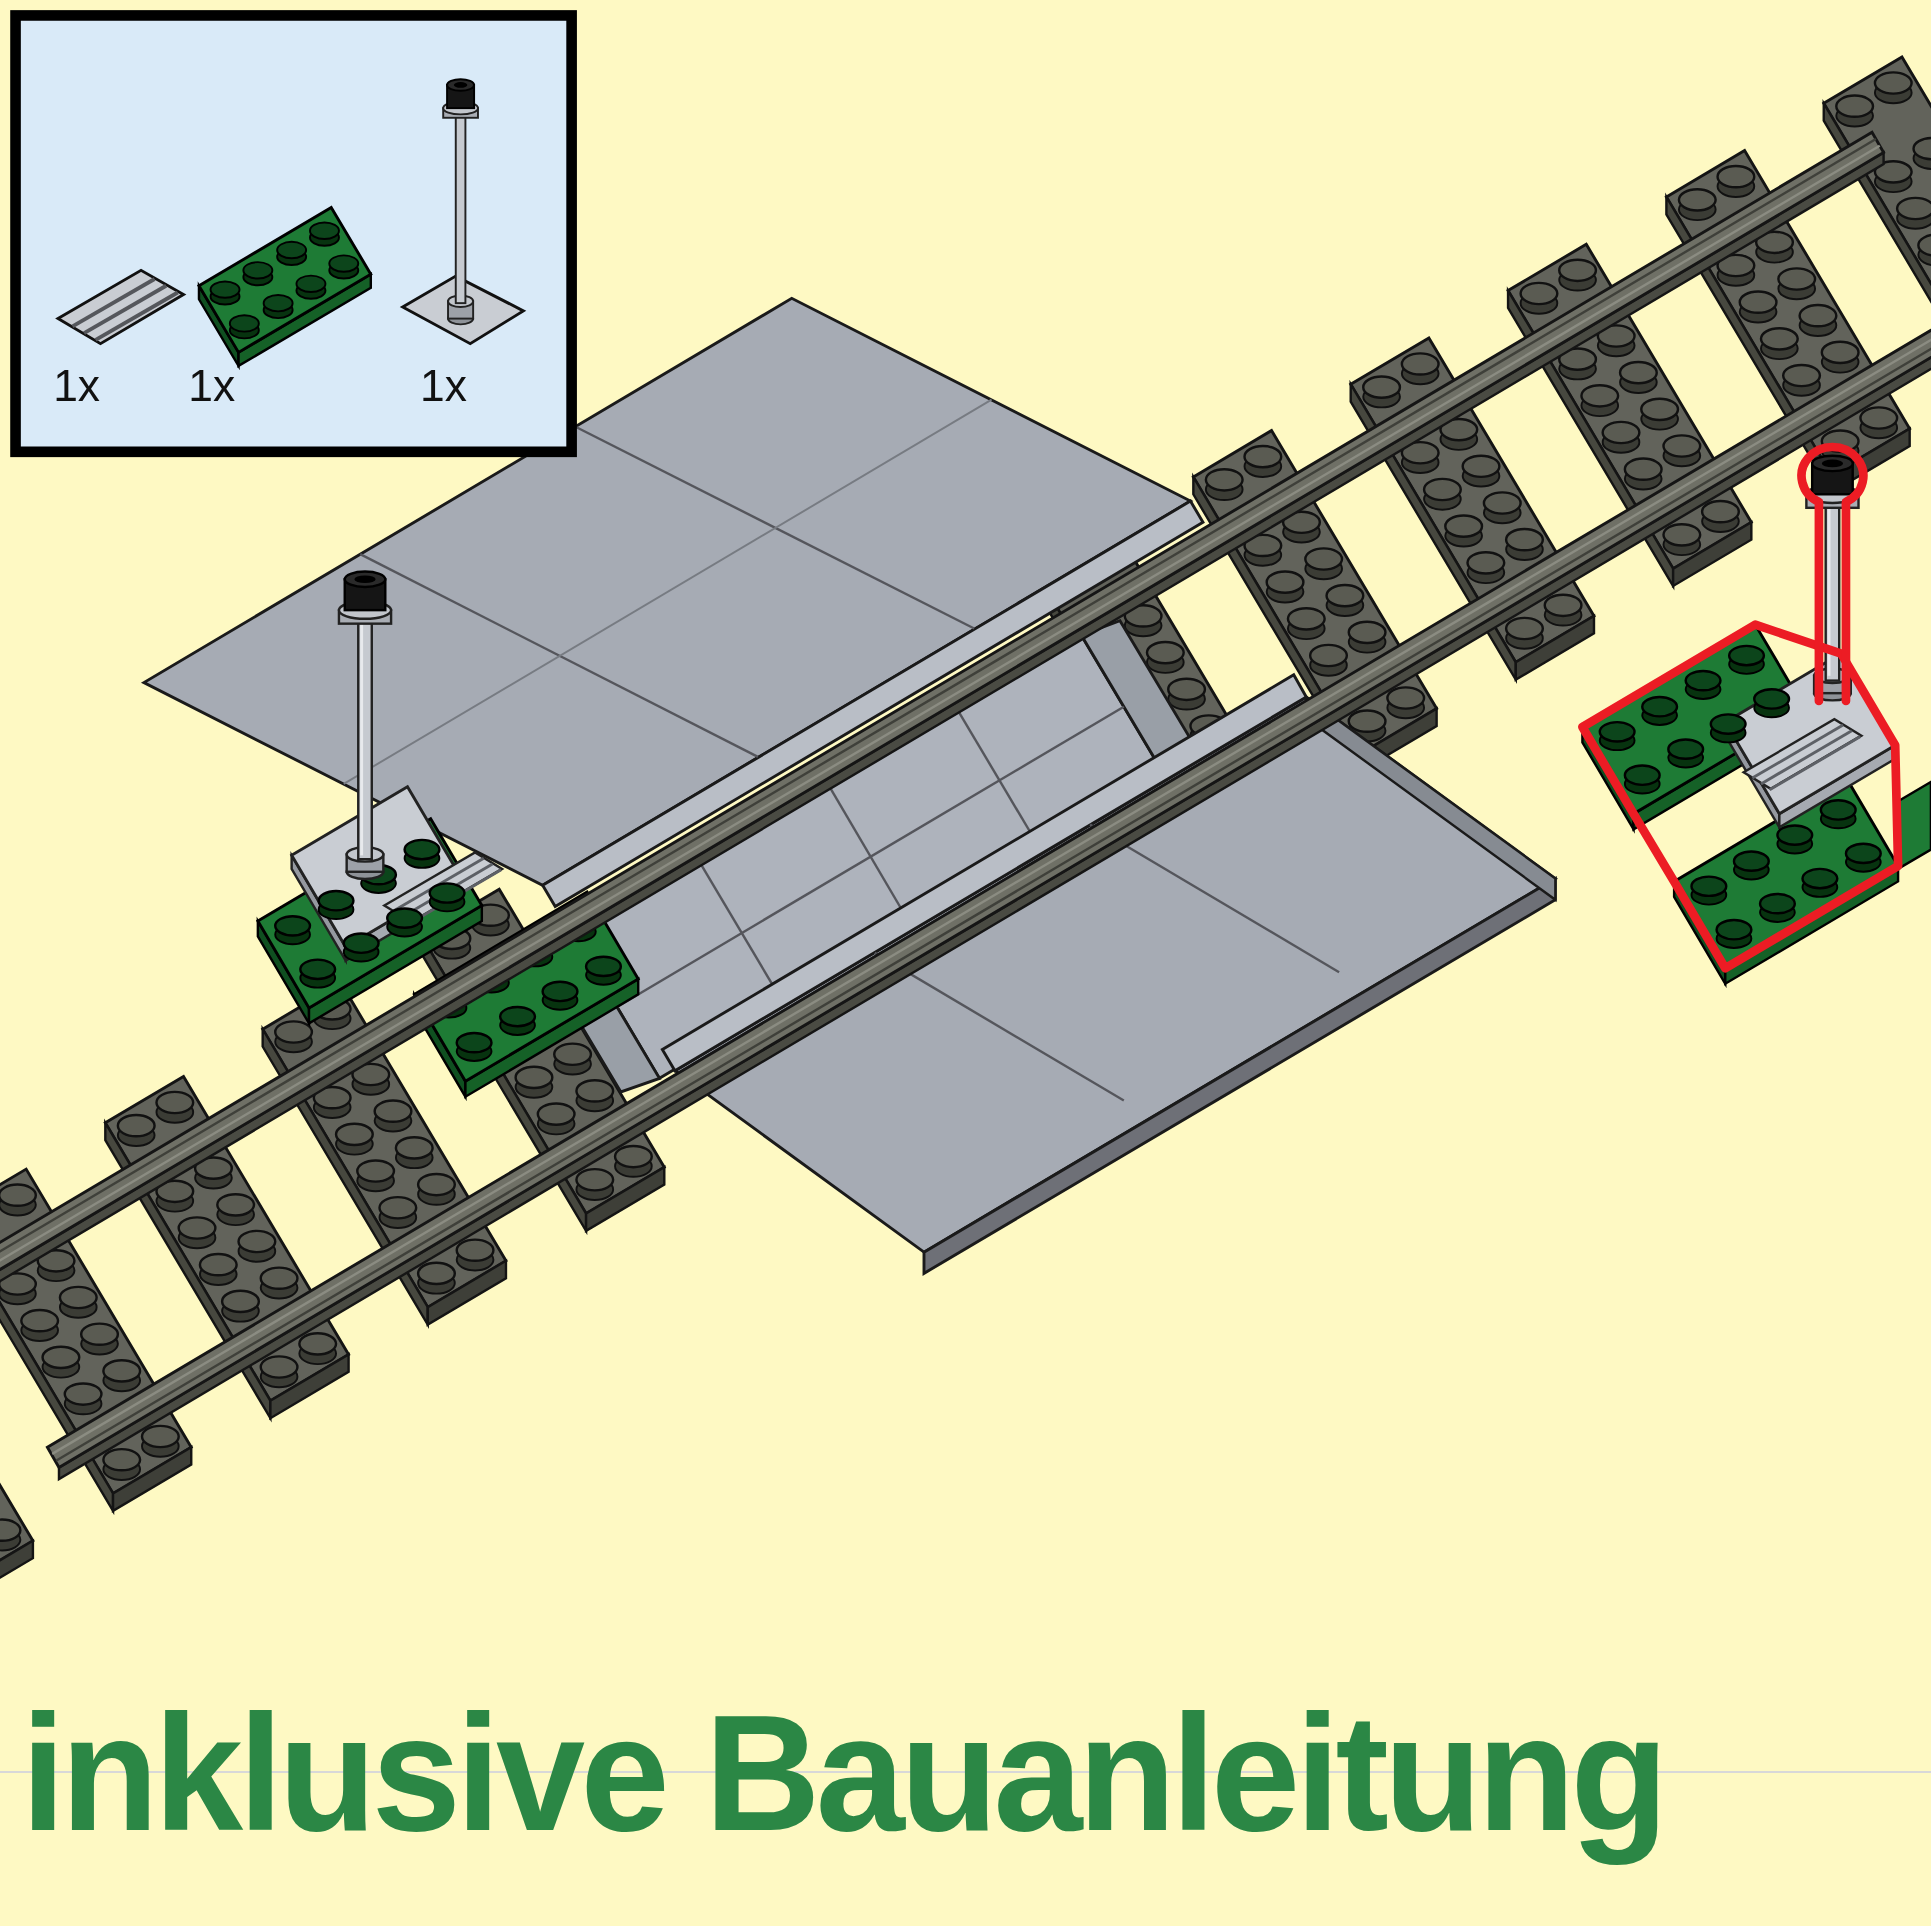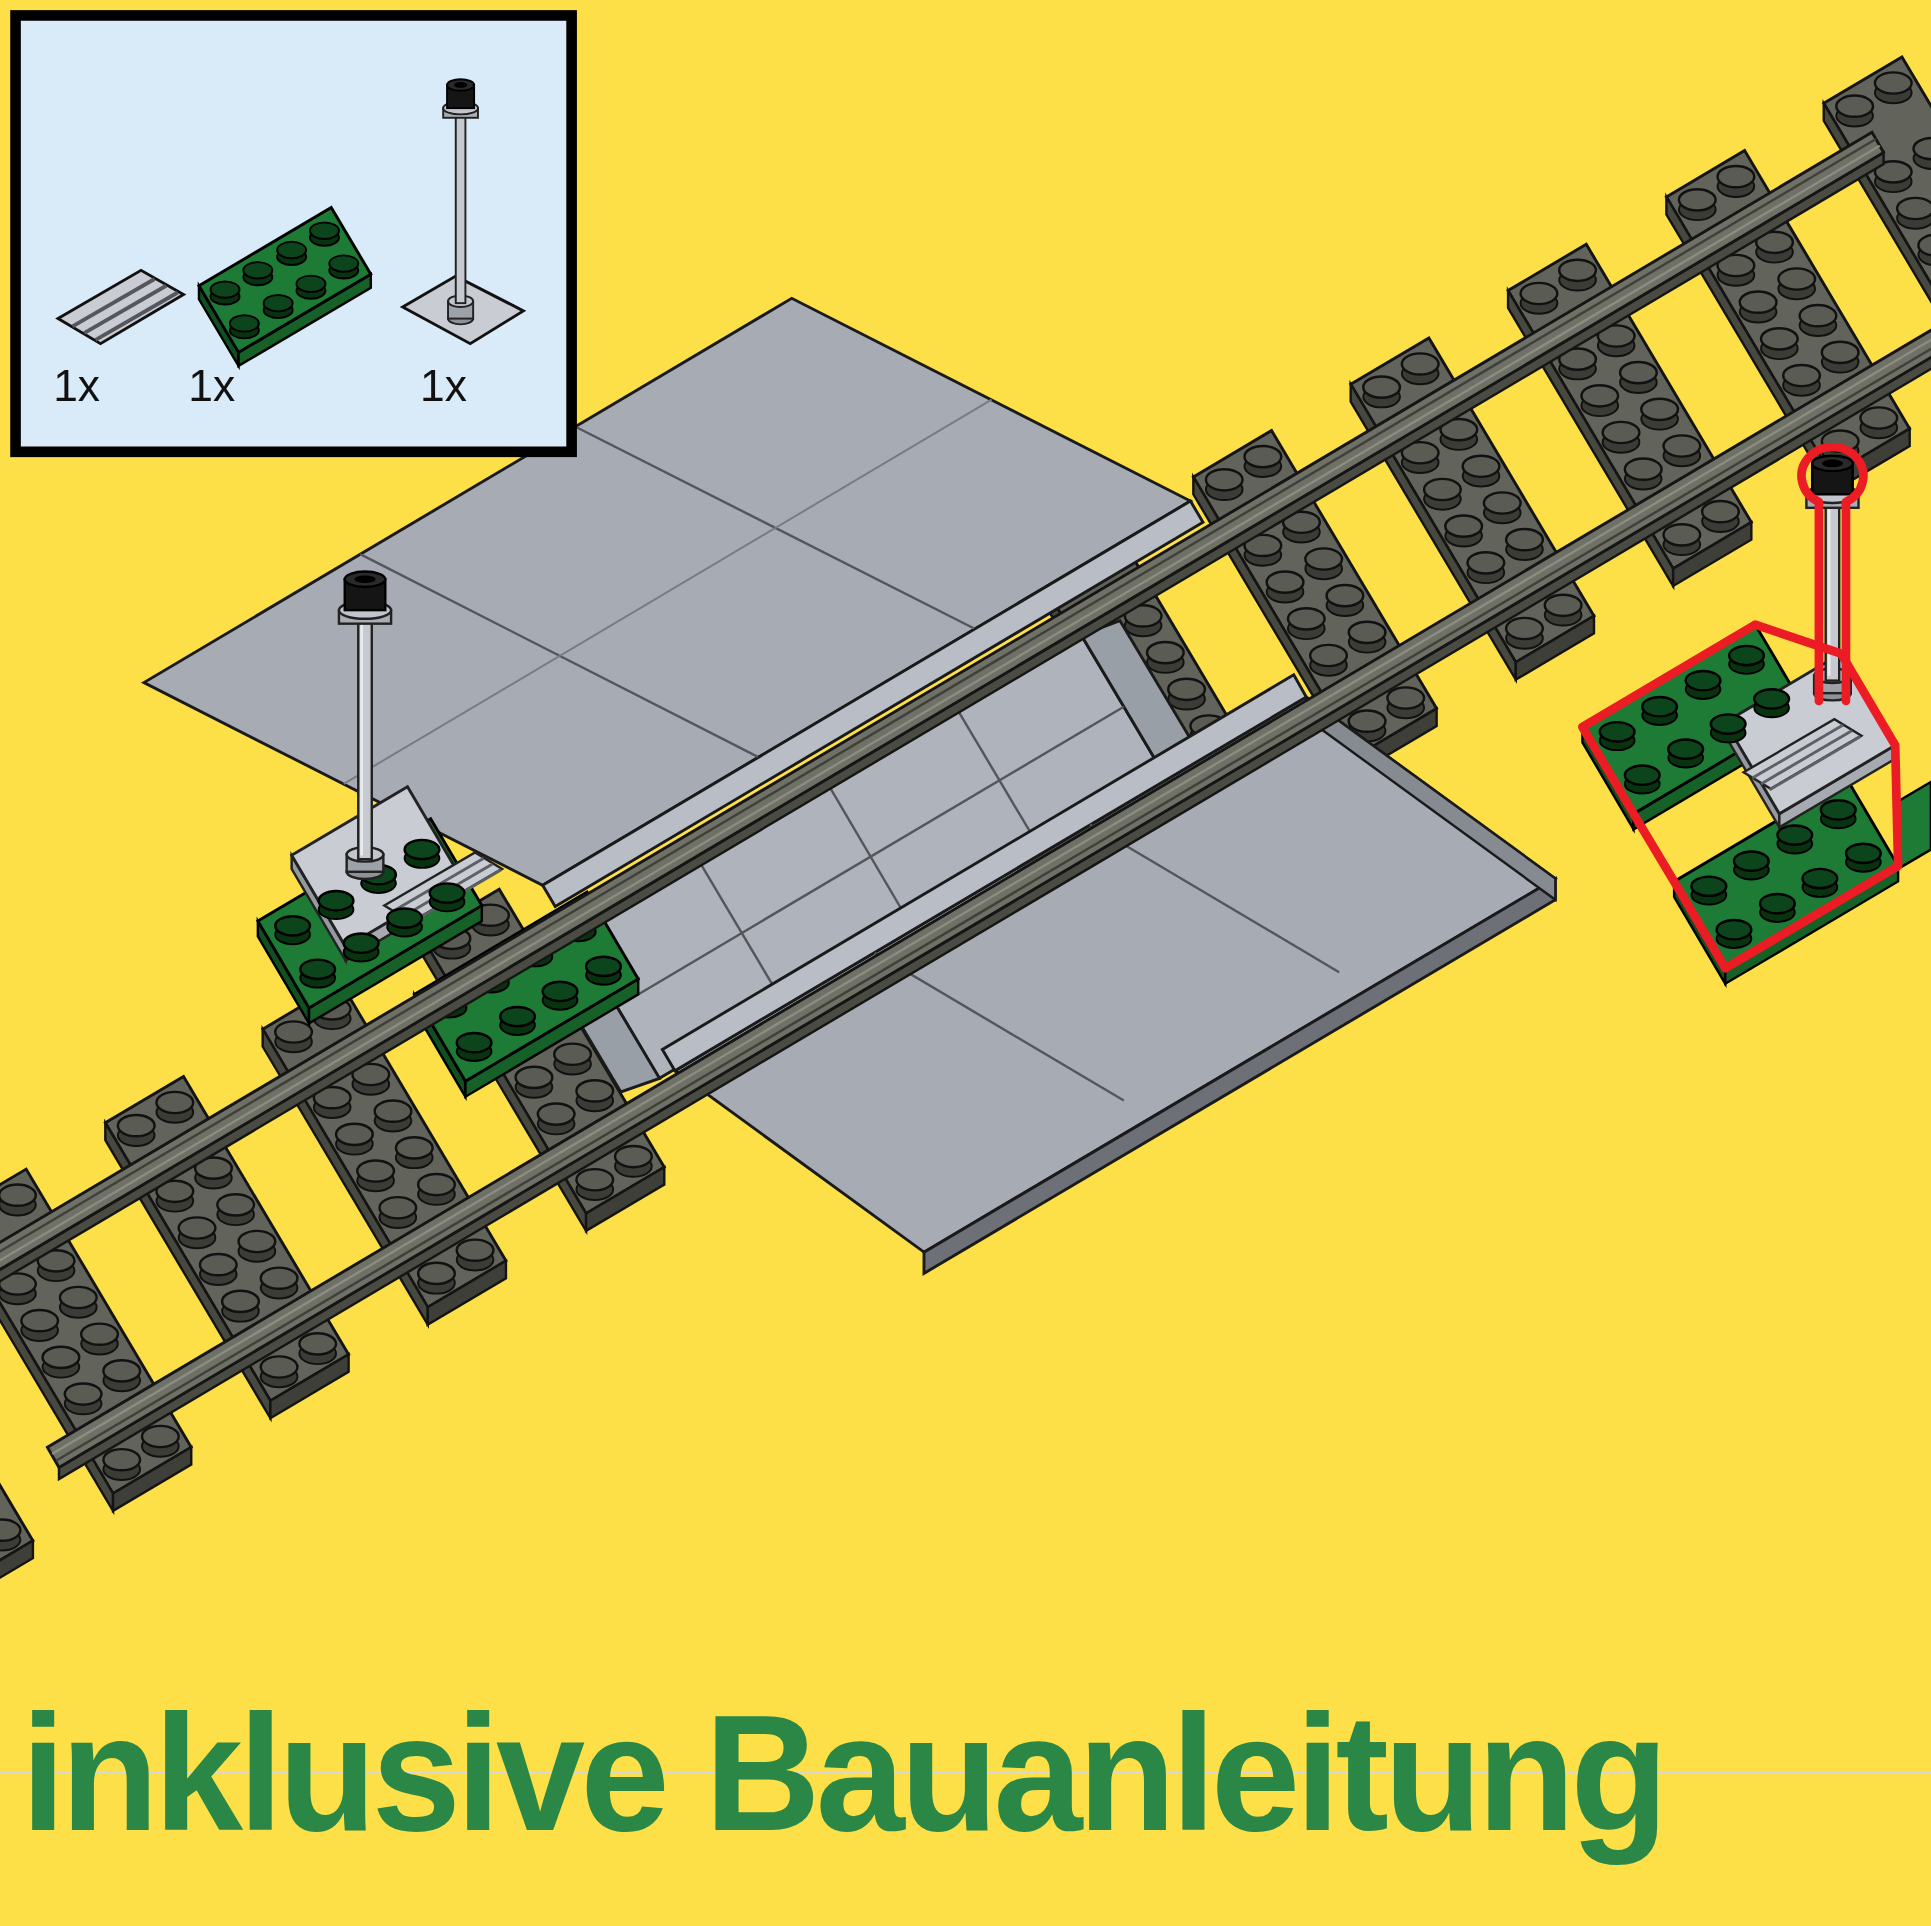--- a/index.html
+++ b/index.html
@@ -1,16 +1,16 @@
 <!DOCTYPE html>
 <html><head>
 <meta charset="utf-8">
 <style>
   html,body{margin:0;padding:0;background:#fff;}
-  #stage{position:relative;width:1931px;height:1926px;background:#fde047;overflow:hidden;
+  #stage{position:relative;width:1931px;height:1926px;background:#fef9c3;overflow:hidden;
          font-family:"Liberation Sans",sans-serif;}
   #scene{position:absolute;left:0;top:0;}
   #divider{position:absolute;left:0;top:1771px;width:1931px;height:1.9px;background:#d8d8d8;}
   #caption{position:absolute;left:21px;top:1678px;width:1910px;
            font-family:"Liberation Sans",sans-serif;font-weight:bold;font-size:166px;
            letter-spacing:-4.8px;color:#2B8745;white-space:nowrap;
            transform:scaleX(.965);transform-origin:left center;}
   text.qty{font-family:"Liberation Sans",sans-serif;font-size:46px;fill:#111;}
 </style>
 </head>

